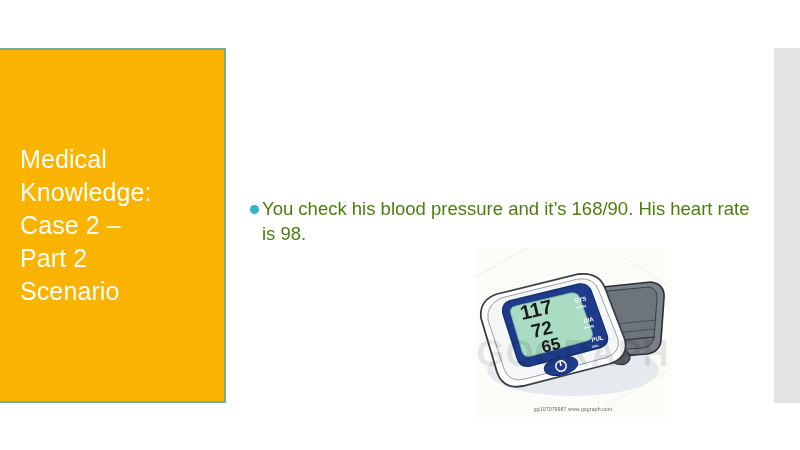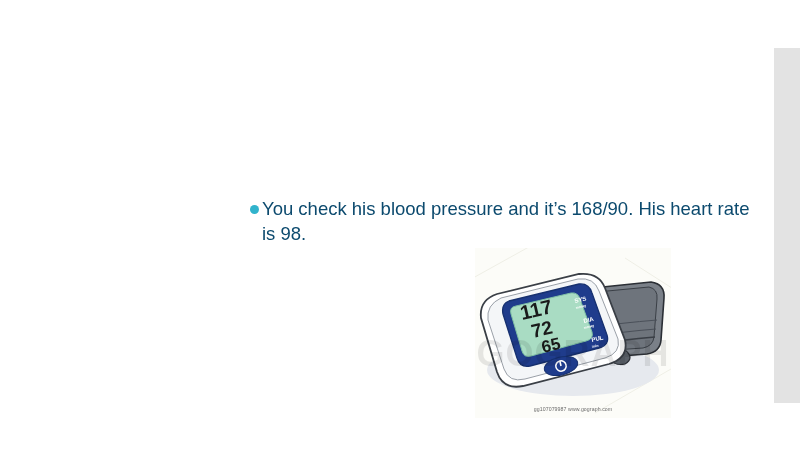--- a/index.html
+++ b/index.html
@@ -68,21 +68,21 @@
   .bullet-dot {
     width: 9px;
     height: 9px;
     border-radius: 50%;
     background: #31B3CC;
     margin-top: 9px;
     margin-right: 3px;
     flex: 0 0 auto;
   }
   .bullet-text {
-    color: #0c4a6e;
+    color: #4d7c0f;
     font-size: 18.5px;
     line-height: 25px;
     white-space: pre-line;
   }
 
   
   .clipart {
     position: absolute;
     left: 475px;
     top: 248px;
@@ -104,20 +104,27 @@
     color: #6b6b6b;
     font-family: "Liberation Sans", sans-serif;
     letter-spacing: 0.1px;
   }
 </style>
 </head>
 <body>
 
 <div class="slide">
 
+  <div class="title-block">
+    <div class="title-text">Medical
+Knowledge:
+Case 2 –
+Part 2
+Scenario</div>
+  </div>
 
   <div class="right-bar"></div>
 
   <div class="body-area">
     <div class="bullet-row">
       <span class="bullet-dot"></span>
       <span class="bullet-text">You check his blood pressure and it’s 168/90. His heart rate is 98.</span>
     </div>
   </div>
 

